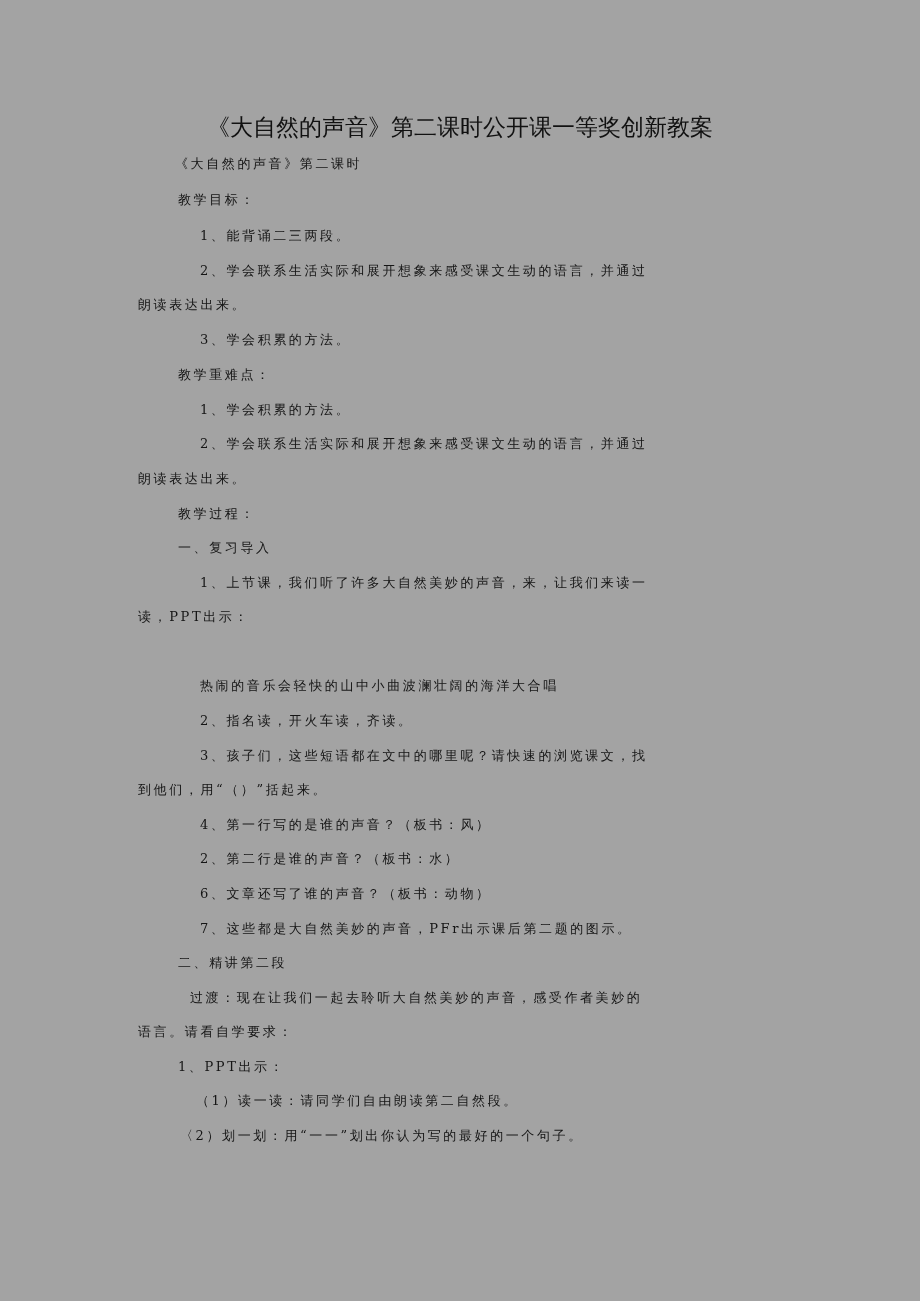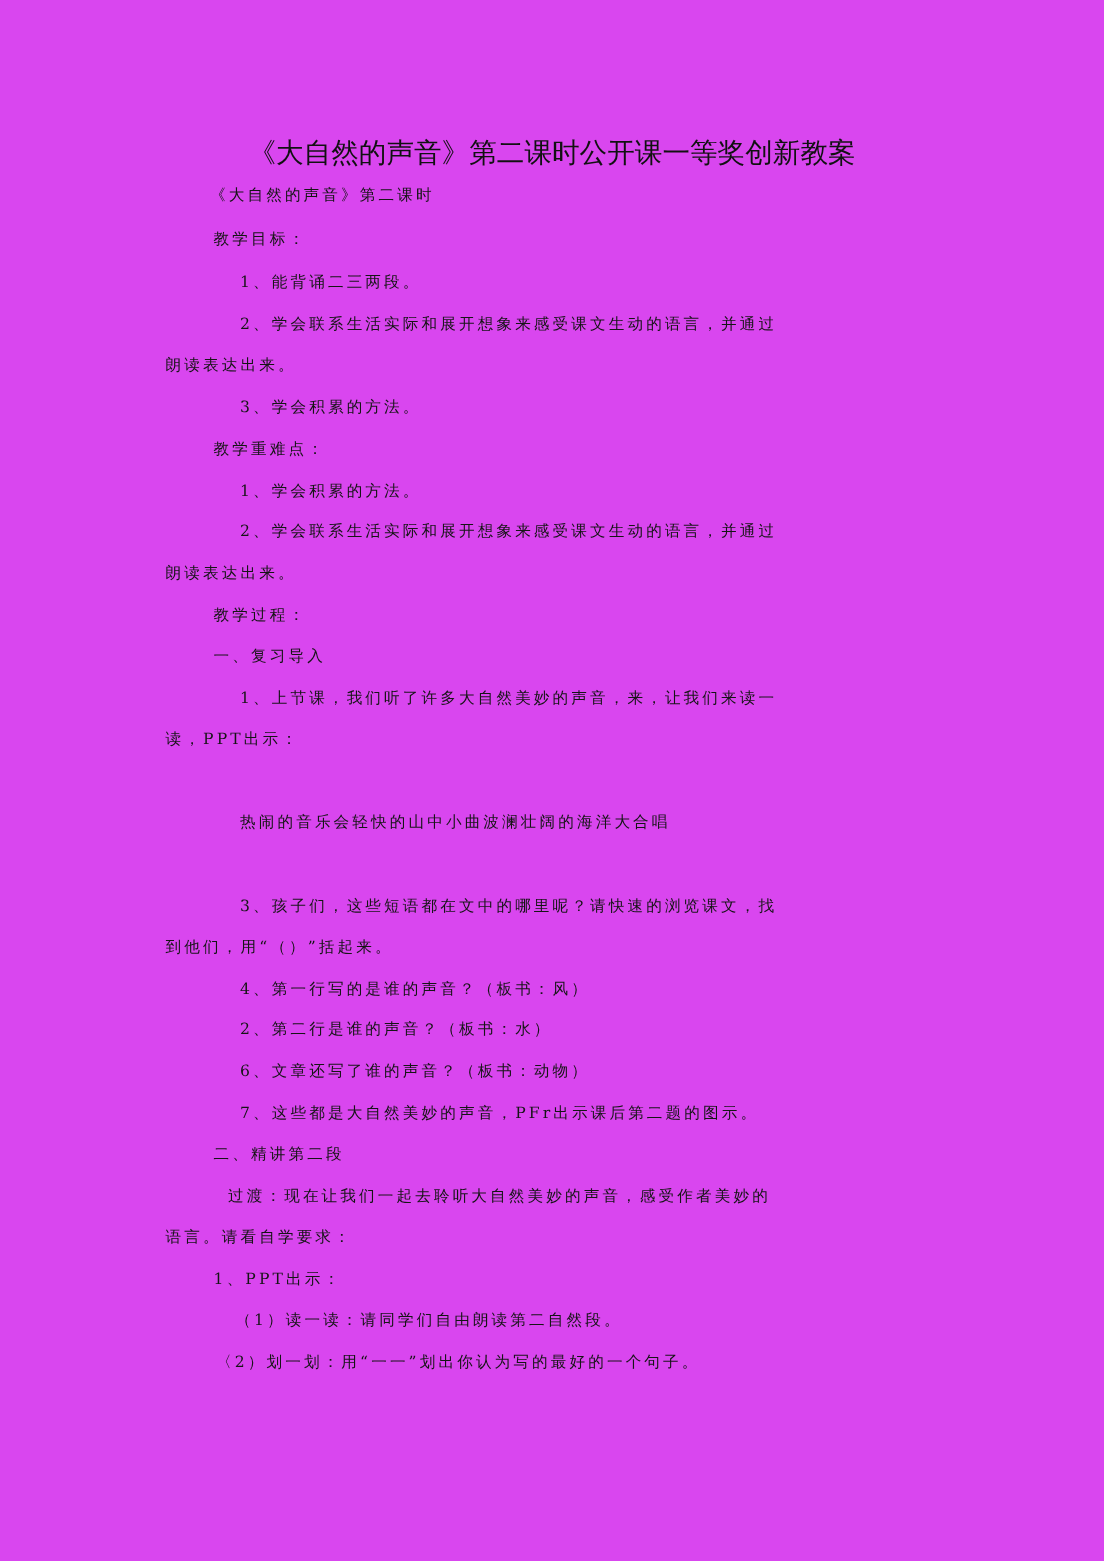--- a/index.html
+++ b/index.html
@@ -13,21 +13,21 @@
       position: relative;
       overflow: hidden;
       font-family: "DejaVu Serif", "Liberation Serif", serif;
       color: #111111;
     }
     .page {
       position: absolute;
       left: 0; top: 0;
       width: 920px;
       height: 1301px;
-      background: #d946ef;
+      background: #a3a3a3;
     }
     .title {
       position: absolute;
       left: 0;
       top: 112px;
       width: 920px;
       text-align: center;
       font-family: "DejaVu Sans", "Liberation Sans", sans-serif;
       font-size: 23px;
       font-weight: normal;
@@ -63,20 +63,21 @@
   <div class="line" style="left:200px; top:399px;">1、学会积累的方法。</div>
   <div class="line" style="left:200px; top:433px;">2、学会联系生活实际和展开想象来感受课文生动的语言，并通过</div>
   <div class="line" style="left:138px; top:468px;">朗读表达出来。</div>
 
   <div class="line" style="left:178px; top:503px;">教学过程：</div>
   <div class="line" style="left:178px; top:537px;">一、复习导入</div>
 
   <div class="line" style="left:200px; top:572px;">1、上节课，我们听了许多大自然美妙的声音，来，让我们来读一</div>
   <div class="line" style="left:138px; top:606px;">读，PPT出示：</div>
   <div class="line" style="left:200px; top:675px;">热闹的音乐会轻快的山中小曲波澜壮阔的海洋大合唱</div>
+  <div class="line" style="left:200px; top:710px;">2、指名读，开火车读，齐读。</div>
   <div class="line" style="left:200px; top:745px;">3、孩子们，这些短语都在文中的哪里呢？请快速的浏览课文，找</div>
   <div class="line" style="left:138px; top:779px;">到他们，用“（）”括起来。</div>
   <div class="line" style="left:200px; top:814px;">4、第一行写的是谁的声音？（板书：风）</div>
   <div class="line" style="left:200px; top:848px;">2、第二行是谁的声音？（板书：水）</div>
   <div class="line" style="left:200px; top:883px;">6、文章还写了谁的声音？（板书：动物）</div>
   <div class="line" style="left:200px; top:918px;">7、这些都是大自然美妙的声音，PFr出示课后第二题的图示。</div>
 
   <div class="line" style="left:178px; top:952px;">二、精讲第二段</div>
   <div class="line" style="left:190px; top:987px;">过渡：现在让我们一起去聆听大自然美妙的声音，感受作者美妙的</div>
   <div class="line" style="left:138px; top:1021px;">语言。请看自学要求：</div>

